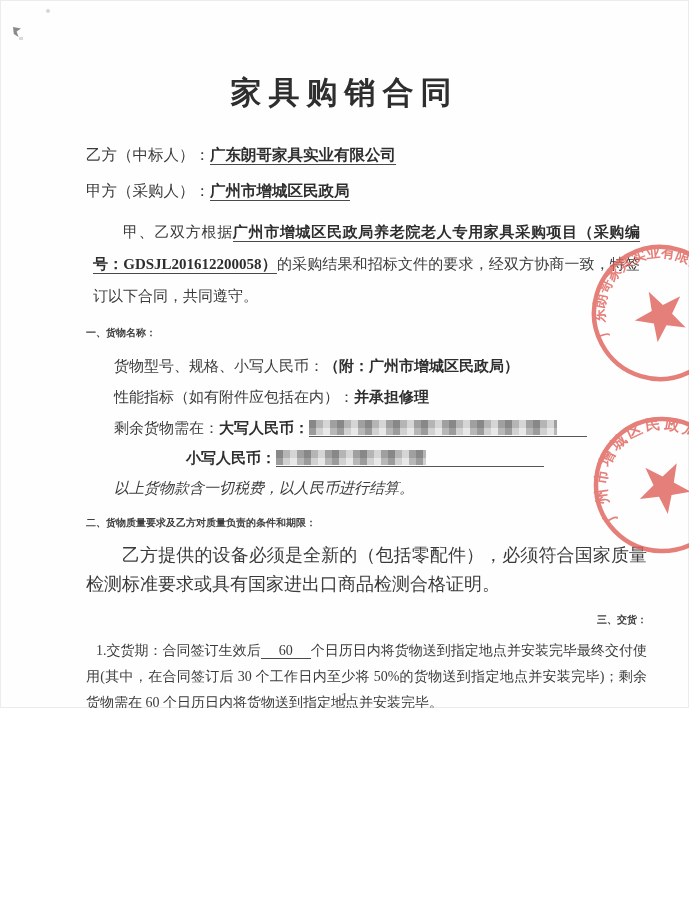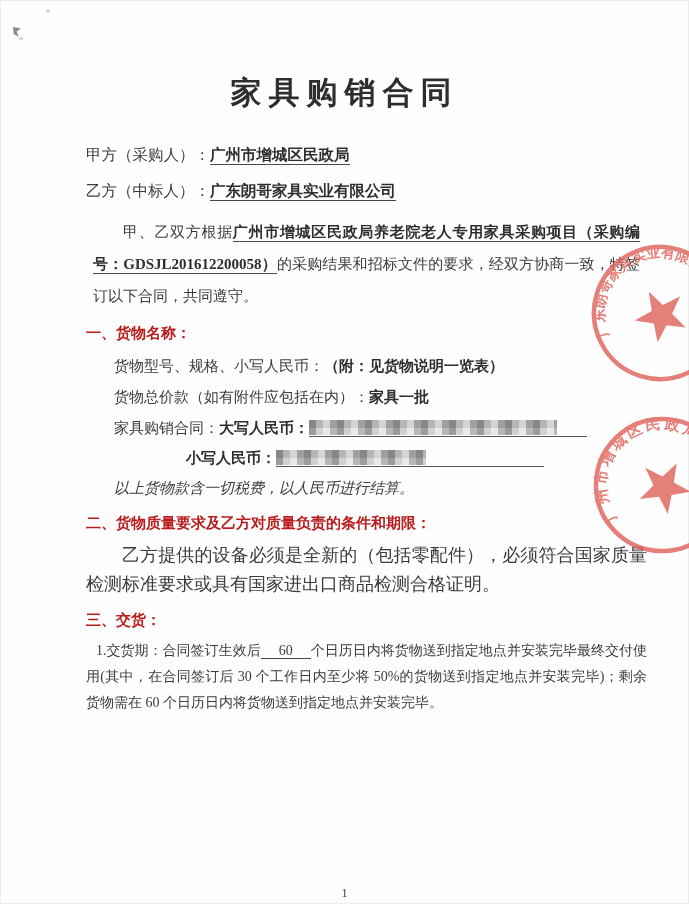--- a/index.html
+++ b/index.html
@@ -1,35 +1,35 @@
 <!DOCTYPE html>
 <html><head>
 <meta charset="utf-8">
 <style>
   html,body { margin:0; padding:0; background:#ffffff; }
   .page {
-    position:relative; width:689px; height:904px;
+    position:relative; width:689px; height:708px;
     background:#fefefe; overflow:hidden;
     font-family:"Liberation Serif", serif;
     color:#3b3b3b;
     box-shadow: inset 0 0 0 1px #ececec;
   }
   .title-wrap { padding-top:72px; text-align:center; }
   .doc-title {
     margin:0; font-size:31px; font-weight:bold; letter-spacing:7px;
     color:#2e2e2e; display:inline-block;
   }
   .content { padding:30px 42px 0 86px; }
   .party { margin:0 0 14px 0; font-size:15.5px; line-height:22px; }
   .b { font-weight:bold; color:#2e2e2e; }
   .u { border-bottom:1.5px solid #4a4a4a; padding-bottom:1px; }
   .u-num { border-bottom:1.5px solid #4a4a4a; padding:0 6px; }
   .para { margin:7px; font-size:15px; line-height:32px; text-align:justify; }
   .ind2 { text-indent:2em; }
-  .sec-head { margin:6px 0 4px 0; font-size:15px; font-weight:bold; color:#b91c1c; line-height:28px; }
+  .sec-head { margin:6px 0 4px 0; font-size:10px; font-weight:bold; color:#404040; line-height:28px; }
   .item { margin:0 0 0 28px; font-size:15px; line-height:31px; }
   .totals-sub { margin-left:100px; }
   .q-para { margin:4px 0 0 0; font-size:18px; line-height:28.5px; text-align:justify; text-indent:2em; }
   .s3-para { margin:2px 0 0 0; font-size:14px; line-height:26px; text-align:justify; text-indent:10px; }
   .mosaic {
     display:inline-block; height:15px; vertical-align:-2px; opacity:.85;
     background:
       repeating-linear-gradient(90deg, rgba(70,70,70,.55) 0 7px, rgba(165,165,165,.35) 7px 14px, rgba(235,235,235,.55) 14px 21px, rgba(110,110,110,.45) 21px 28px),
       repeating-linear-gradient(0deg, #dedede 0 7px, #ababab 7px 15px);
   }
@@ -62,46 +62,46 @@
   <div class="speck speck-1"></div>
   <div class="speck speck-2"></div>
   <div class="speck speck-3"></div>
 
   <div class="title-wrap">
     <h1 class="doc-title">家具购销合同</h1>
   </div>
 
   <div class="content">
 
+    <p class="party"><span>乙方（中标人）：</span><span class="b u">广东朗哥家具实业有限公司</span></p>
+
     <p class="party"><span>甲方（采购人）：</span><span class="b u">广州市增城区民政局</span></p>
-
-    <p class="party"><span>乙方（中标人）：</span><span class="b u">广东朗哥家具实业有限公司</span></p>
 
     <p class="para ind2" style="margin-top:10px;"><span>甲、乙双方根据</span><span class="b u">广州市增城区民政局养老院老人专用家具采购项目（采购编号：GDSJL201612200058）</span><span>的采购结果和招标文件的要求，经双方协商一致，特签订以下合同，共同遵守。</span></p>
 
     <p class="sec-head">一、货物名称：</p>
 
-    <p class="item"><span>货物型号、规格、小写人民币：</span><span class="b">（附：见货物说明一览表）</span></p>
+    <p class="item"><span>货物型号、规格、小写人民币：</span><span class="b">（附：广州市增城区民政局）</span></p>
 
 
-    <p class="item"><span>货物总价款（如有附件应包括在内）：</span><span class="b">家具一批</span></p>
+    <p class="item"><span>性能指标（如有附件应包括在内）：</span><span class="b">并承担修理</span></p>
 
 
-    <p class="item" style="line-height:30px;"><span>家具购销合同：</span><span class="b">大写人民币：</span><span class="redact-line"><span class="mosaic mosaic-upper"></span><span class="pad-u"></span></span></p>
+    <p class="item" style="line-height:30px;"><span>剩余货物需在：</span><span class="b">大写人民币：</span><span class="redact-line"><span class="mosaic mosaic-upper"></span><span class="pad-u"></span></span></p>
 
     <p class="item totals-sub" style="line-height:30px;"><span class="b">小写人民币：</span><span class="redact-line"><span class="mosaic mosaic-lower"></span><span class="pad-l"></span></span></p>
 
     <p class="item" style="line-height:30px;font-style:italic;">以上货物款含一切税费，以人民币进行结算。</p>
 
     <p class="sec-head">二、货物质量要求及乙方对质量负责的条件和期限：</p>
 
     <p class="q-para">乙方提供的设备必须是全新的（包括零配件），必须符合国家质量检测标准要求或具有国家进出口商品检测合格证明。</p>
 
 
-    <p class="sec-head" style="margin-top:8px;">三、交货：</p>
+    <p class="sec-head" style="margin-top:8px;text-align:right;">三、交货：</p>
 
     <p class="s3-para"><span>1.交货期：合同签订生效后</span><span class="u-num" style="padding:0 18px;">60</span><span>个日历日内将货物送到指定地点并安装完毕最终交付使用(其中，在合同签订后 30 个工作日内至少将 50%的货物送到指定地点并安装完毕)；剩余货物需在 60 个日历日内将货物送到指定地点并安装完毕。</span></p>
 
     <p class="s3-para" style="margin-top:6px;"></p>
 
   </div>
 
   <svg class="stamp stamp-seller" viewBox="0 0 170 170">
     <circle cx="85" cy="85" r="66"></circle>
     <path id="arcSeller" d="M 29,85 A 56,56 0 1 1 141,85" fill="none"></path>

